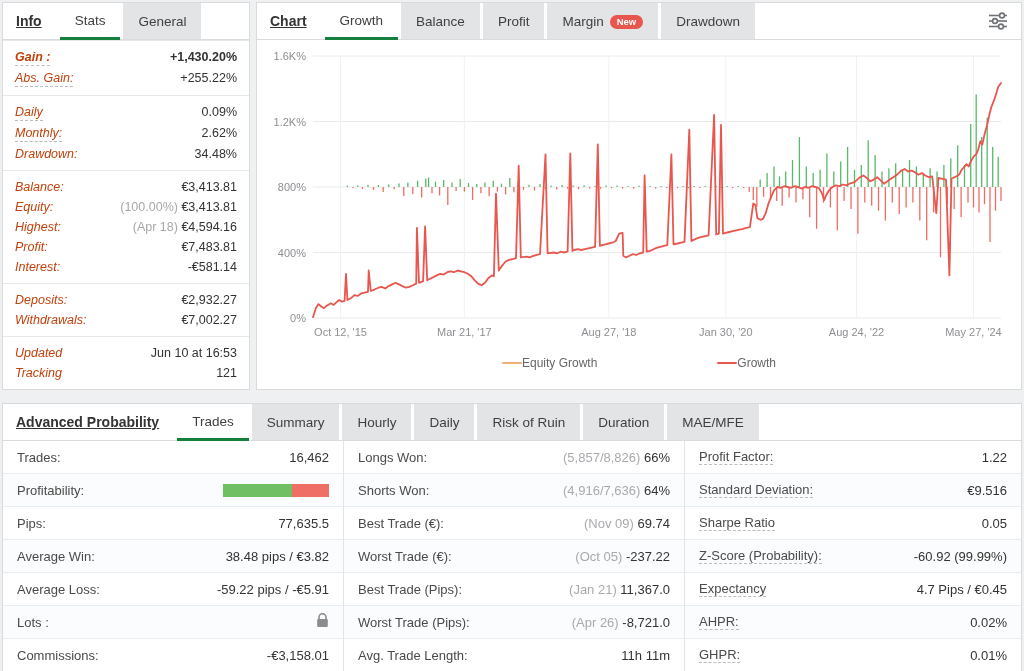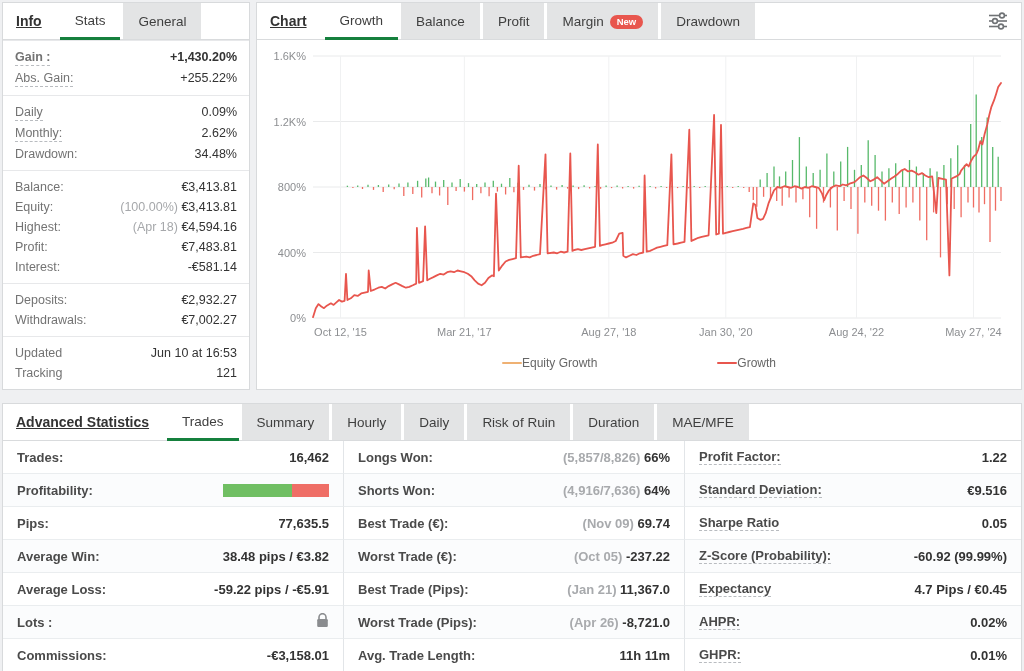--- a/index.html
+++ b/index.html
@@ -42,36 +42,36 @@
   .phead-spacer { flex:1; }
   .gear-wrap { display:flex; align-items:center; padding:0 12px; cursor:pointer; }
 
   
   .sgroup { padding:6px 0; border-top:1px solid #e7e8ea; }
   .sgroup:first-child { border-top:none; }
   .srow {
     display:flex; justify-content:space-between; align-items:center;
     padding:2.5px 12px; font-size:12.5px; line-height:15px;
   }
-  .srow .lbl { color:#737373; }
+  .srow .lbl { color:#c2410c;font-style:italic; }
   .srow .val { color:#333; text-align:right; }
   .u { border-bottom:1px dashed #b9bcc0; cursor:help; }
   .bold { font-weight:700; }
   .green { color:#18a03c; }
   .muted { color:#a6a8ab; }
 
   
   .chart-body { padding:4px 6px 0; }
   svg text.tick { font-family:"Liberation Sans",sans-serif; font-size:11px; fill:#8c8e91; }
   .legend { display:flex; justify-content:center; gap:120px; padding:9px 0 12px; }
   .legend-item { display:flex; align-items:center; gap:0; font-size:12px; color:#666; cursor:pointer; }
   .legend-swatch { width:20px; height:2px; border-radius:1px; }
 
   
-  .trow { display:grid; grid-template-columns:341px 341px 1fr;font-weight:bold; }
+  .trow { display:grid; grid-template-columns:341px 341px 1fr; }
   .trow:nth-child(odd) .tcell { background:#fbfcfd; }
   .tcell {
     display:flex; justify-content:space-between; align-items:center;
     padding:0 14px; height:33px; border-bottom:1px solid #eaedef;
     font-size:13px; background:#fff;
   }
   .tcell:nth-child(1), .tcell:nth-child(2) { border-right:1px solid #e2e5e8; }
   .tcell .lbl { color:#4a4a4a; }
   .tcell .val { color:#333; text-align:right; white-space:nowrap; }
   .prefix { color:#a8aaad; }
@@ -397,21 +397,21 @@
         <div class="legend-item">
           <span class="legend-swatch" id="sw-growth" style="background: rgb(232, 86, 78);"></span>
           <span>Growth</span>
         </div>
       </div>
     </section>
   </div>
 
   <section class="panel table-panel">
     <div class="phead">
-      <div class="ptitle">Advanced Statistics</div>
+      <div class="ptitle">Advanced Probability</div>
       <div class="tab active">
           <span>Trades</span>
         </div>
       <div class="tab">
           <span>Summary</span>
         </div>
       <div class="tab">
           <span>Hourly</span>
         </div>
       <div class="tab">

